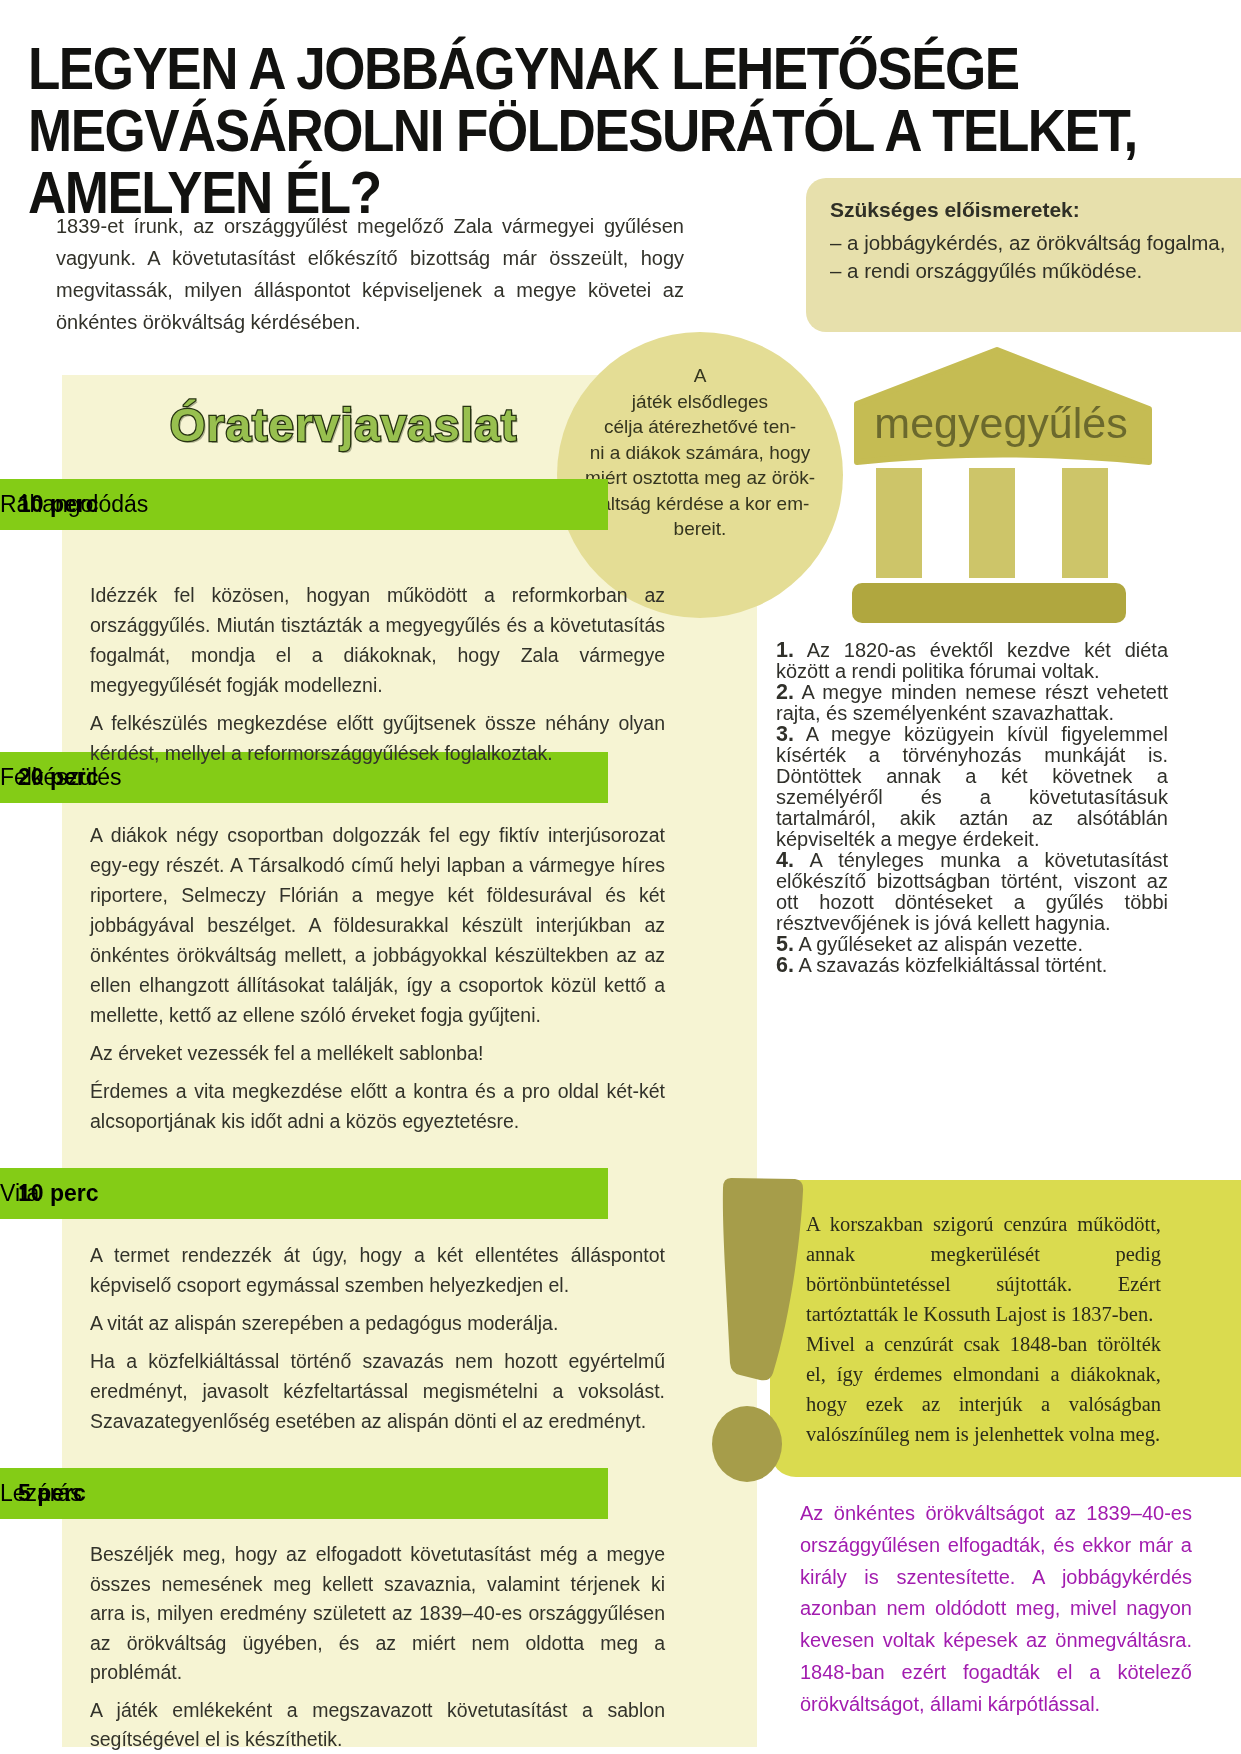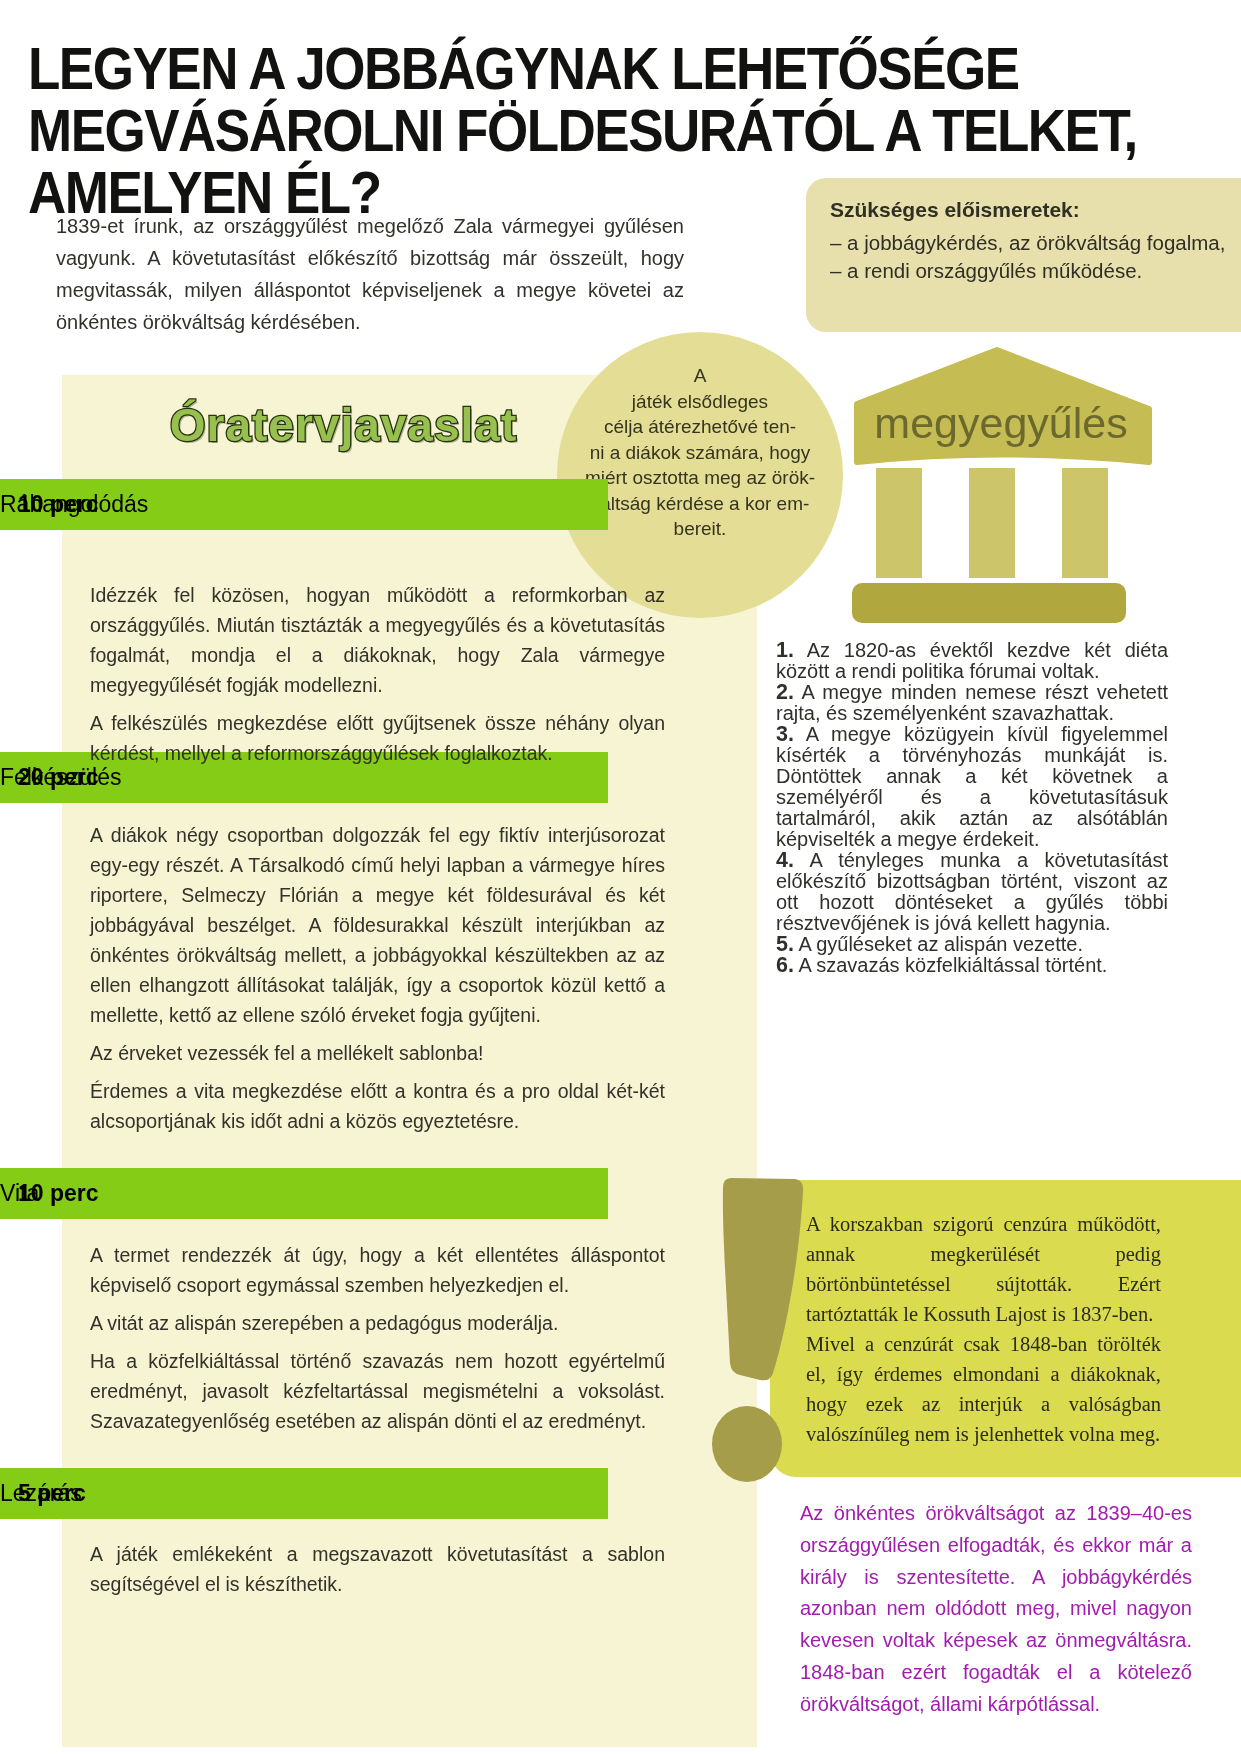--- a/index.html
+++ b/index.html
@@ -126,20 +126,21 @@
     <p>A diákok négy csoportban dolgozzák fel egy fiktív interjúsorozat egy-egy részét. A Társalkodó című helyi lapban a vármegye híres riportere, Selmeczy Flórián a megye két földesurával és két jobbágyával beszélget. A földesurakkal készült interjúkban az önkéntes örökváltság mellett, a jobbágyokkal készültekben az az ellen elhangzott állításokat találják, így a csoportok közül kettő a mellette, kettő az ellene szóló érveket fogja gyűjteni.</p>
     <p>Az érveket vezessék fel a mellékelt sablonba!</p>
     <p>Érdemes a vita megkezdése előtt a kontra és a pro oldal két-két alcsoportjának kis időt adni a közös egyeztetésre.</p>
   </div>
   <div class="sec sec3">
     <p>A termet rendezzék át úgy, hogy a két ellentétes álláspontot képviselő csoport egymással szemben helyezkedjen el.</p>
     <p>A vitát az alispán szerepében a pedagógus moderálja.</p>
     <p>Ha a közfelkiáltással történő szavazás nem hozott egyértelmű eredményt, javasolt kézfeltartással megismételni a voksolást. Szavazategyenlőség esetében az alispán dönti el az eredményt.</p>
   </div>
   <div class="sec sec4">
+    <p>Beszéljék meg, hogy az elfogadott követutasítást még a megye összes nemesének meg kellett szavaznia, valamint térjenek ki arra is, milyen eredmény született az 1839–40-es országgyűlésen az örökváltság ügyében, és az miért nem oldotta meg a problémát.</p>
     <p>A játék emlékeként a megszavazott követutasítást a sablon segítségével el is készíthetik.</p>
   </div>
 
   <div class="facts">
     <p><b>1.</b> <span>Az 1820-as évektől kezdve két diéta között a rendi politika fórumai voltak.</span></p>
     <p><b>2.</b> <span>A megye minden nemese részt vehetett rajta, és személyenként szavazhattak.</span></p>
     <p><b>3.</b> <span>A megye közügyein kívül figyelemmel kísérték a törvényhozás munkáját is. Döntöttek annak a két követnek a személyéről és a követutasításuk tartalmáról, akik aztán az alsótáblán képviselték a megye érdekeit.</span></p>
     <p><b>4.</b> <span>A tényleges munka a követutasítást előkészítő bizottságban történt, viszont az ott hozott döntéseket a gyűlés többi résztvevőjének is jóvá kellett hagynia.</span></p>
     <p><b>5.</b> <span>A gyűléseket az alispán vezette.</span></p>
     <p><b>6.</b> <span>A szavazás közfelkiáltással történt.</span></p>

